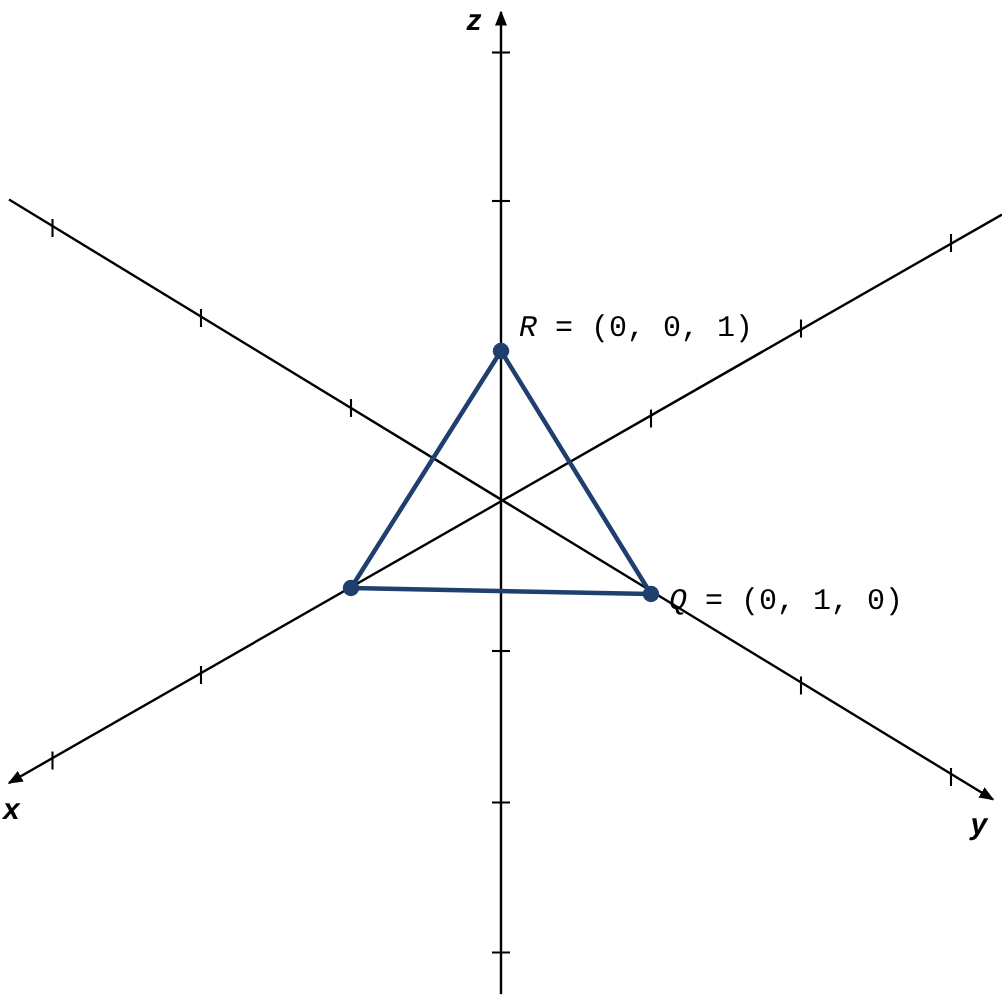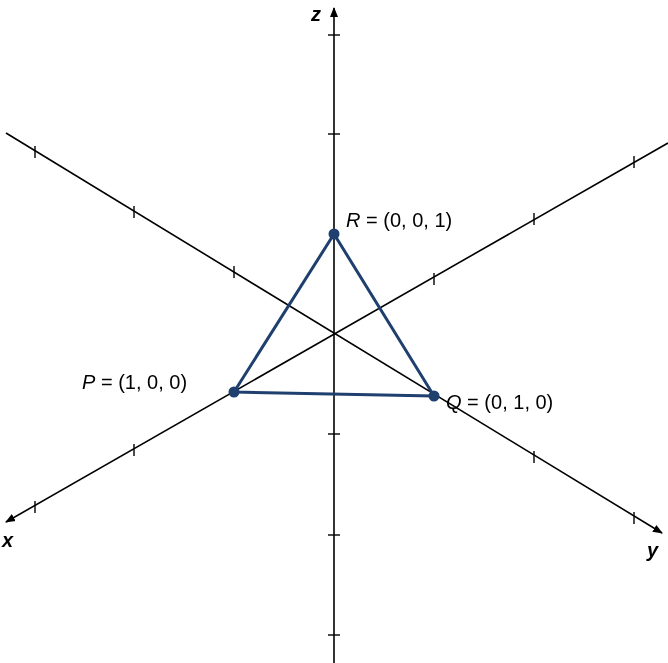--- a/index.html
+++ b/index.html
@@ -2,21 +2,21 @@
 <html><head>
 <meta charset="utf-8">
 <style>
   html, body { margin: 0; padding: 0; background: #ffffff; }
   #stage { position: relative; width: 668px; height: 663px; overflow: hidden; background: #fff; }
   svg { position: absolute; left: 0; top: 0; }
   .axis { stroke: #000; stroke-width: 1.6; fill: none; }
   .tick { stroke: #000; stroke-width: 1.4; }
   .tri { stroke: #1f3f6e; stroke-width: 3; fill: none; stroke-linejoin: round; }
   .pt { fill: #1f3f6e; }
-  .lbl { position: absolute; font-family: Liberation Sans, sans-serif; font-size: 20px; color: #000; white-space: nowrap; line-height: 1; }
+  .lbl { position: absolute; font-family: Liberation Mono, monospace; font-size: 20px; color: #000; white-space: nowrap; line-height: 1; }
   .lbl i { font-style: italic; }
   .axlbl { position: absolute; font-family: "Liberation Sans", sans-serif; font-size: 20px; font-weight: bold; font-style: italic; color: #000; line-height: 1; }
 </style>
 </head>
 <body>
 
 <div id="stage">
   <svg width="668" height="663" viewBox="0 0 668 663">
     <defs>
       <marker id="arr" markerWidth="10" markerHeight="10" refX="9" refY="5" orient="auto" markerUnits="userSpaceOnUse">
@@ -60,19 +60,16 @@
     <circle class="pt" cx="434" cy="396" r="5.5"></circle>
   </svg>
 
   <div class="axlbl" style="left:311px; top:4px;">z</div>
   <div class="axlbl" style="left:2px; top:530px;">x</div>
   <div class="axlbl" style="left:647px; top:540px;">y</div>
 
   <div class="lbl" style="left:346px; top:210px;">
     <i>R</i><span> = (0, 0, 1)</span>
   </div>
-  <div class="lbl" style="left:82px; top:372px;">
-    <i>P</i><span> = (1, 0, 0)</span>
-  </div>
   <div class="lbl" style="left:446px; top:392px;">
     <i>Q</i><span> = (0, 1, 0)</span>
   </div>
 </div>
 
 </body></html>

